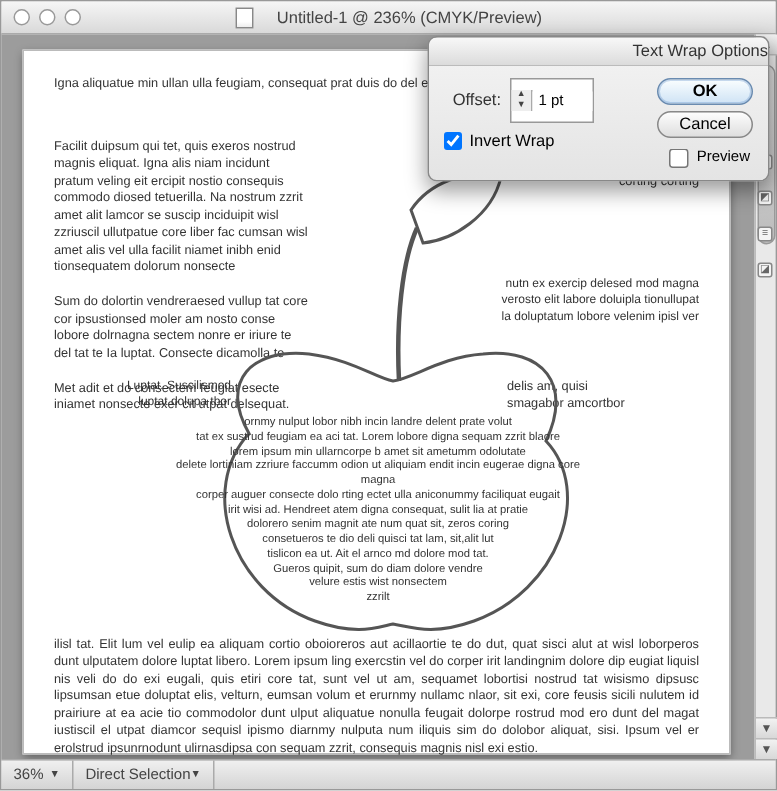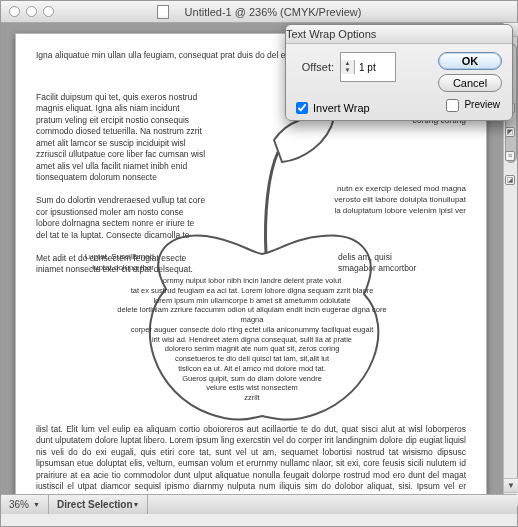--- a/index.html
+++ b/index.html
@@ -16,37 +16,37 @@
   .tb-top { top: 16px; }
   .tb-mid1 { top: 58px; width: 170px; text-align: left; }
   .tb-mid2 { top: 58px; left: 260px; right: 20px; width: 190px; text-align: right; }
   .tb-mid3 { top: 150px; right: 20px; left: 310px; width: 140px; text-align: right; font-size: 8px;}
   .tb-mid4 { top: 190px; width: 100px; text-align: left; font-size:8px; }
   .tb-shape { top: 230px; left: 100px; right: 100px; width: 280px; text-align: center; font-size: 7.5px; line-height: 1.3; }
   .tb-bottom { top: 390px; }
   .apple-wrap { position: absolute; left: 80px; top: 70px; width: 320px; height: 320px; }
   .apple-wrap svg { width: 100%; height: 100%; }
   .dialog { position: absolute; top: 23px; right: 4px; width: 228px; background: linear-gradient(#f4f4f4,#e4e4e4); border: 1px solid #888; border-radius: 6px; box-shadow: 0 6px 14px rgba(0,0,0,0.4); font-size: 11px; }
-  .dialog-title { text-align: left; font-size: 11px; padding: 3px 0; border-bottom: 1px solid #bbb; color: #333; background: linear-gradient(#f8f8f8,#dcdcdc); border-radius: 6px 6px 0 0;}
+  .dialog-title { text-align: right; font-size: 11px; padding: 3px 0; border-bottom: 1px solid #bbb; color: #333; background: linear-gradient(#f8f8f8,#dcdcdc); border-radius: 6px 6px 0 0;}
   .dialog-body { position: relative; padding: 8px 10px 10px 10px; height: 76px; }
-  .row { display: flex; align-items: center; gap: 6px; margin-bottom: 20px; }
+  .row { display: flex; align-items: center; gap: 6px; margin-bottom: 6px; }
   .row label { font-size: 11px; color: #333; min-width: 38px; text-align: right; }
   .stepper { display: flex; align-items: center; border: 1px solid #999; background: #fff; height: 30px; }
   .stepper .arrows { width: 14px; display: flex; flex-direction: column; background: #eee; border-right: 1px solid #aaa; }
   .stepper .arrows span { font-size: 6px; line-height: 7px; text-align: center; color: #444; cursor: pointer;}
   .stepper input { border: none; width: 40px; font-size: 10px; padding: 1px 4px; outline: none; }
   .chk { display: flex; align-items: center; gap: 5px; font-size: 11px; }
   .chk input { width: 12px; height: 12px; }
   .dialog-buttons { position: absolute; right: 10px; top: 8px; display: flex; flex-direction: column; gap: 4px; }
   .mac-btn { width: 64px; height: 18px; border: 1px solid #888; border-radius: 10px; background: linear-gradient(#fdfdfd,#dedede); font-size: 11px; text-align: center; line-height: 16px; cursor: pointer; }
   .mac-btn.primary { background: linear-gradient(#fafeff,#cfe3f5); border-color: #6a8bb0; box-shadow: inset 0 0 0 1px rgba(120,160,210,0.4); font-weight: bold; }
   .preview-chk { position: absolute; right: 12px; bottom: 8px; display: flex; align-items: flex-start; gap: 5px; font-size: 10px; }
-  .statusbar { position: absolute; bottom: 12px; left: 0; right: 0; height: 20px; background: linear-gradient(#f0f0f0,#d4d4d4); border-top: 1px solid #aaa; display: flex; align-items: center; font-size: 10px; color: #444; }
+  .statusbar { position: absolute; bottom: 0; left: 0; right: 0; height: 20px; background: linear-gradient(#f0f0f0,#d4d4d4); border-top: 1px solid #aaa; display: flex; align-items: center; font-size: 10px; color: #444; }
   .status-seg { padding: 0 8px; border-right: 1px solid #aaa; height: 100%; display: flex; align-items: center; gap: 4px; }
-  .tool-sel { display:flex; align-items:center; gap:0;font-weight:bold; }
+  .tool-sel { display:flex; align-items:center; gap:0; }
   .vscroll { position:absolute; right:0; top:0; width:14px; height:100%; background:#e9e9e9; border-left:1px solid #bbb;}
   .vscroll .thumb { position:absolute; left:1px; width:12px; top:20px; height:120px; background:linear-gradient(#dcdcdc,#bcbcbc); border:1px solid #999; border-radius:6px;}
   .vscroll .arr { position:absolute; left:0; width:14px; height:14px; background:linear-gradient(#f2f2f2,#d8d8d8); text-align:center; font-size:8px; line-height:14px; color:#555; border-top:1px solid #bbb; cursor:pointer;}
   .vscroll .arr.up{top:0;border-top:none;border-bottom:1px solid #bbb;}
   .vscroll .arr.down{bottom:14px;}
   .vscroll .arr.down2{bottom:0;}
   .right-rail { position:absolute; right:1px; top:80px; width:12px; display:flex; flex-direction:column; gap:14px; align-items:center;}
   .rail-icon { width:10px; height:10px; border:1px solid #888; background:#f4f4f4; font-size:7px; text-align:center; line-height:8px; color:#666; border-radius:2px;}
   .sl-line { display:block; }
   .centered { text-align:center !important; }

